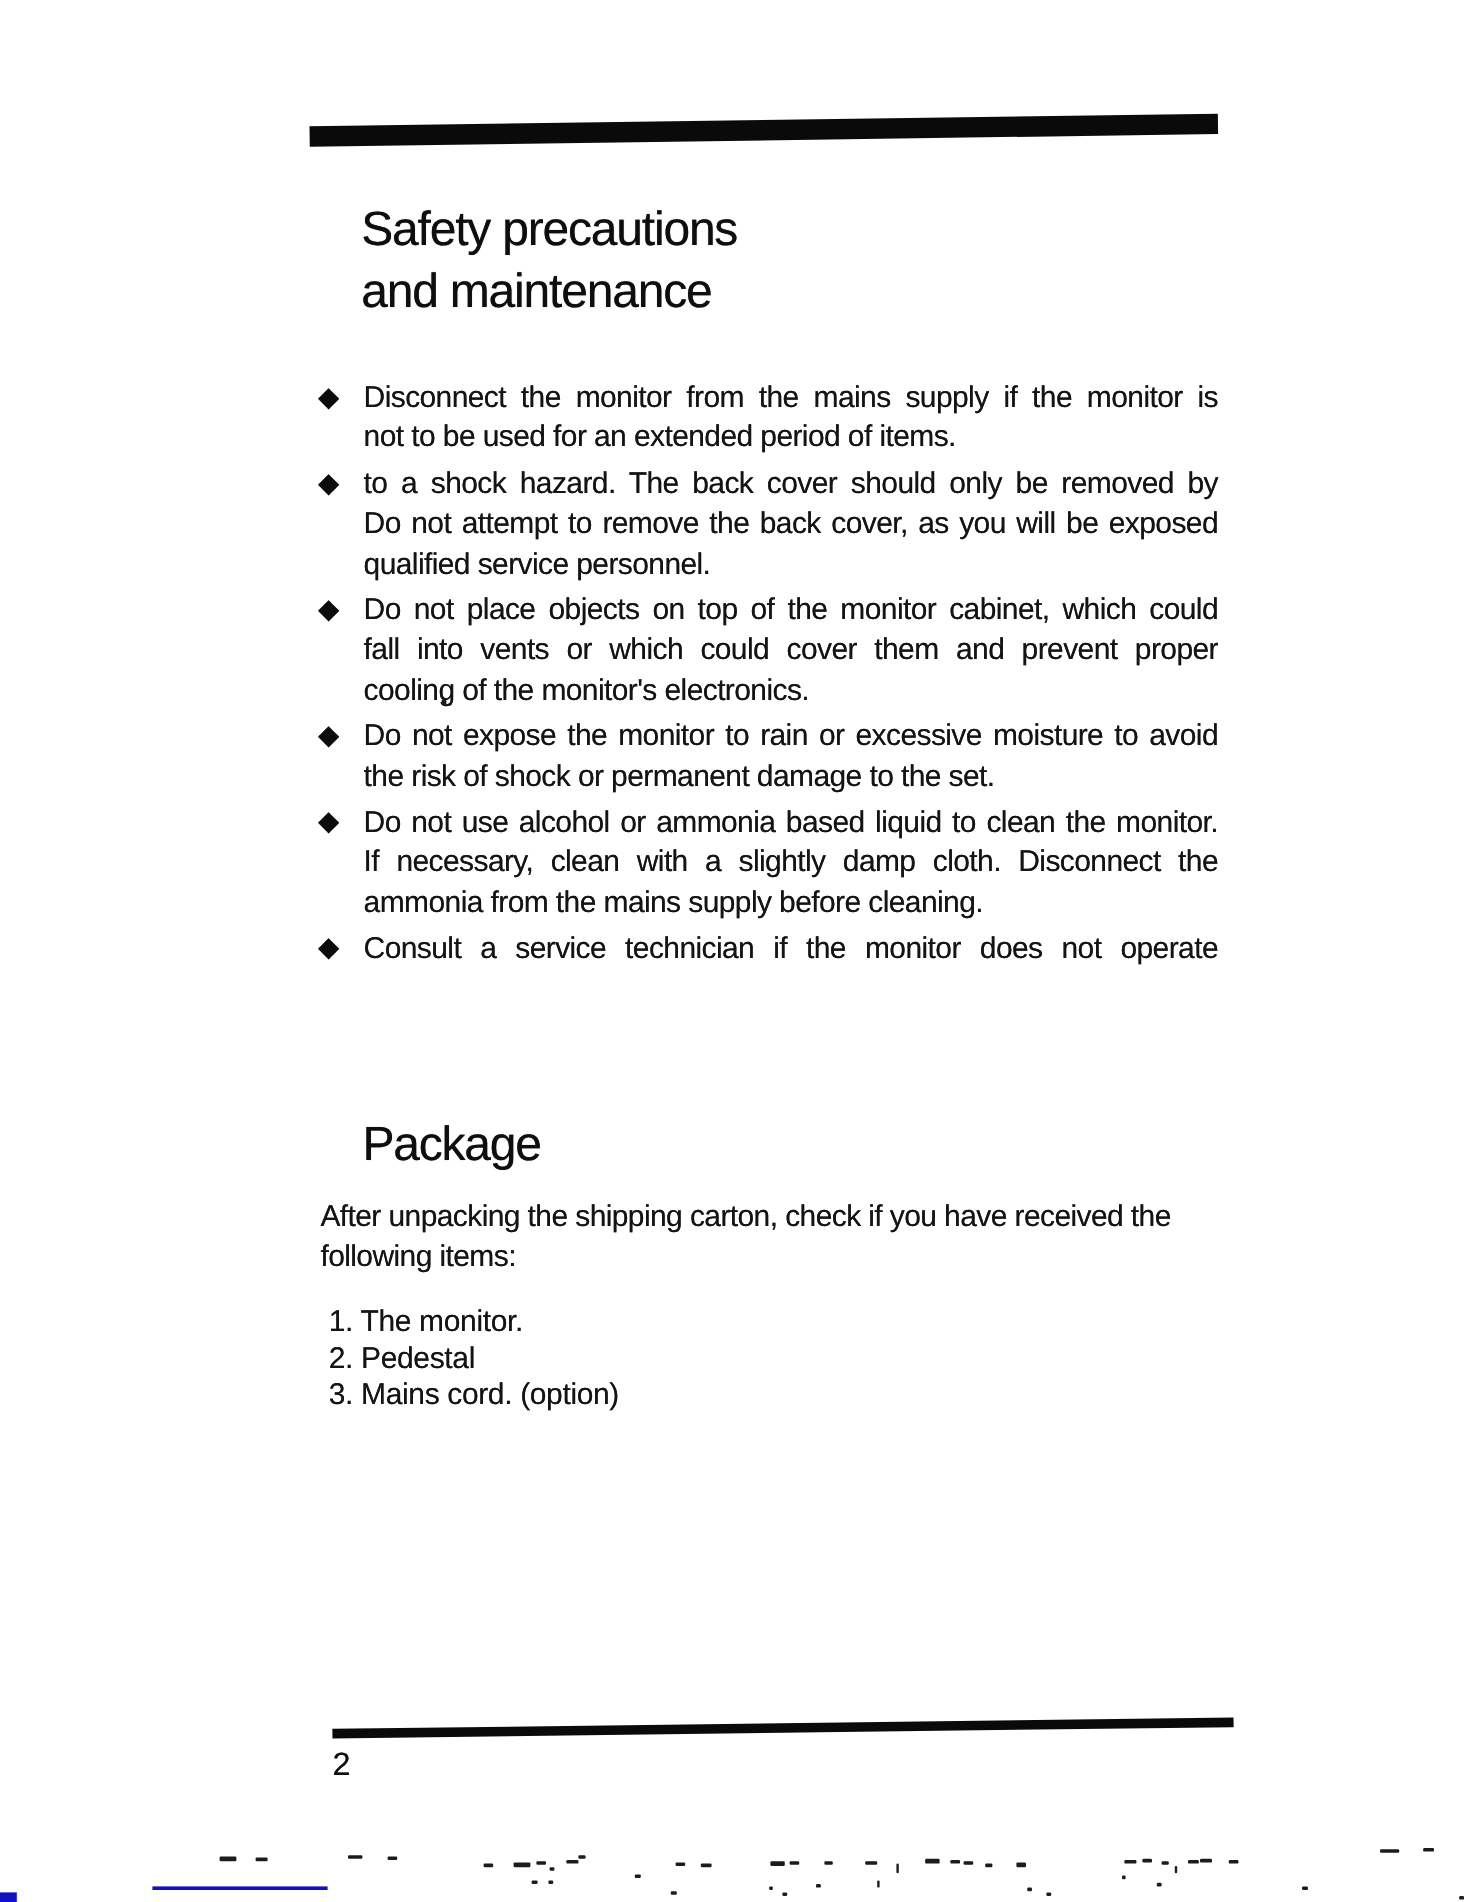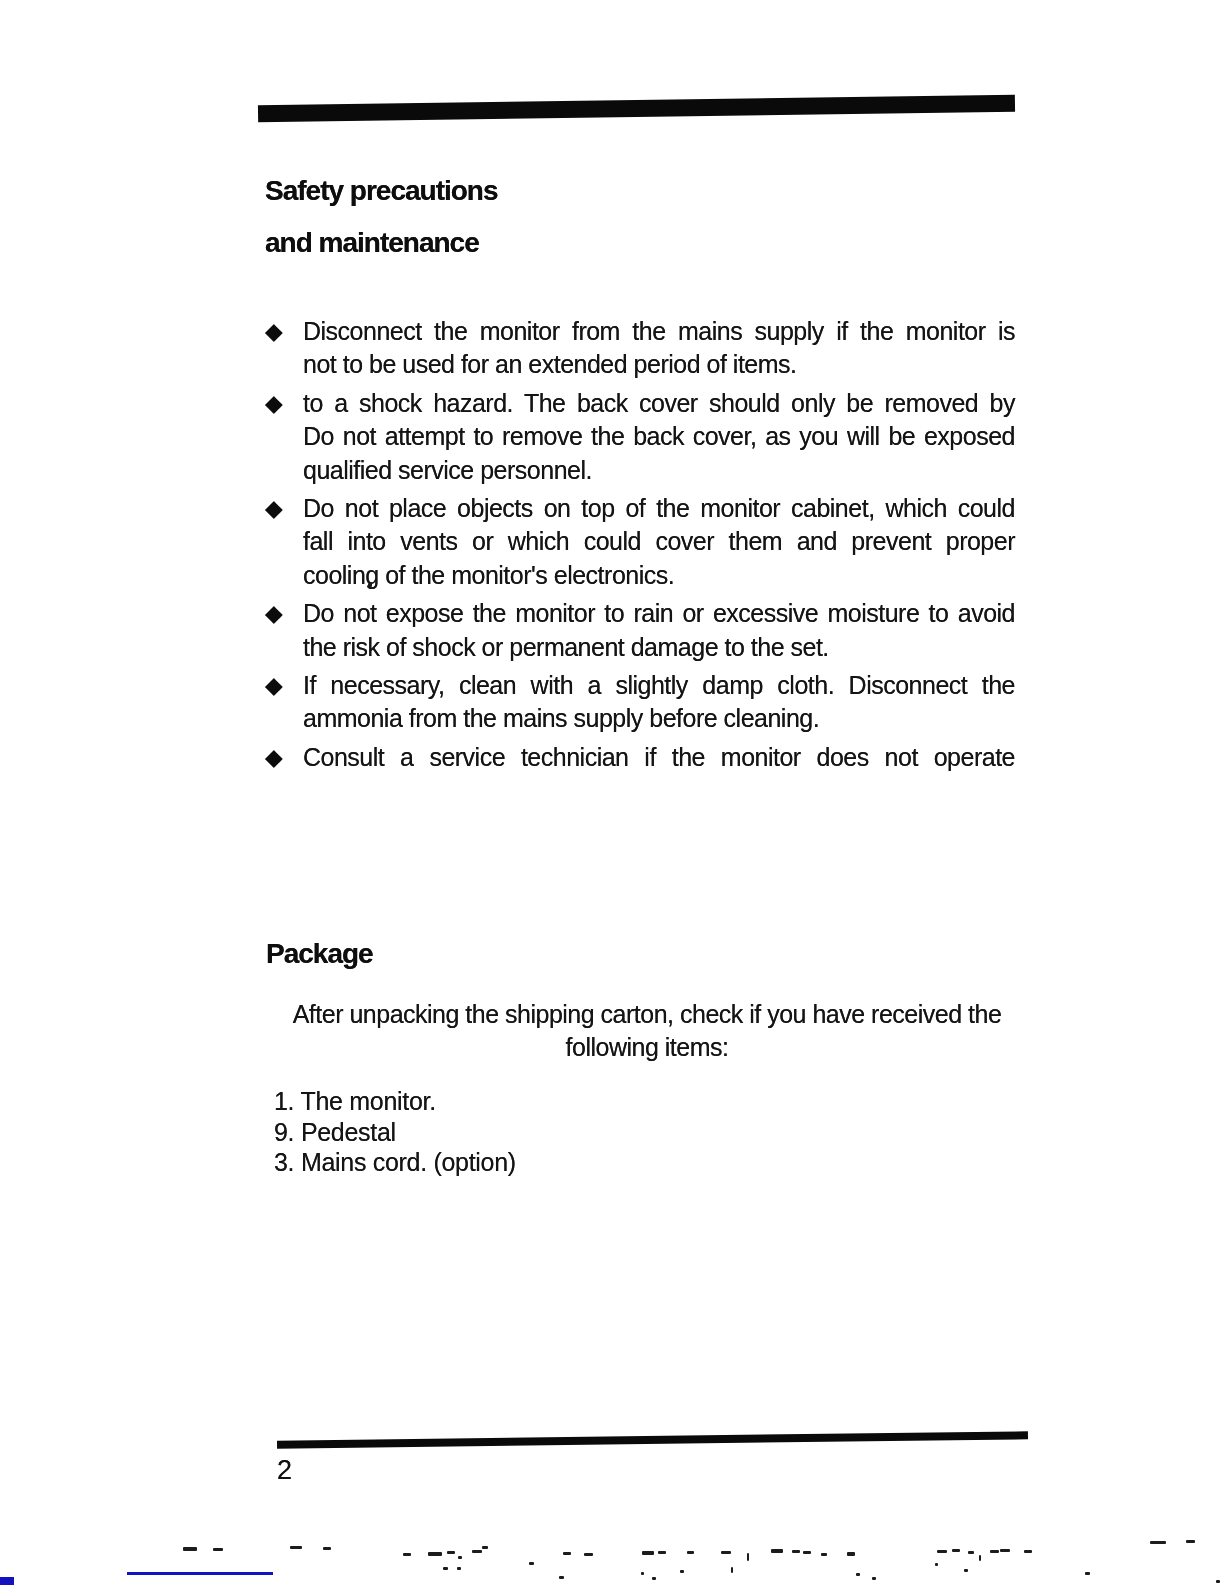--- a/index.html
+++ b/index.html
@@ -27,26 +27,27 @@
     transform: rotate(-0.8deg);
   }
   .rule-bottom {
     left: 277px; top: 1436px;
     width: 751px; height: 8px;
     transform: rotate(-0.72deg);
   }
   
   .h-title {
     position: absolute;
-    font-weight: 700;
-    font-size: 28px;
+    font-weight: 400;
+    font-size: 40px;
     line-height: 52px;
     letter-spacing: -1px;
     color: #0e0e0e;
     text-shadow: 0 0 0.6px rgba(0,0,0,0.8);
+    margin-left: 36px;
   }
   .h-safety { left: 265px; top: 165px; }
   .h-package { left: 266px; top: 928px; }
   
   .bullets {
     position: absolute;
     left: 265px; top: 315px;
     width: 752px;
     list-style: none;
     margin: 0; padding: 0;
@@ -77,21 +78,20 @@
   }
   
   .intro {
     position: absolute;
     left: 267px; top: 998px;
     width: 760px;
     font-size: 25px;
     line-height: 33px;
     letter-spacing: -0.5px;
     text-shadow: 0 0 0.5px rgba(0,0,0,0.7);
-    text-align: center;
   }
   .numbered {
     position: absolute;
     left: 274px; top: 1086px;
     font-size: 25px;
     line-height: 30.5px;
     letter-spacing: -0.3px;
     text-shadow: 0 0 0.5px rgba(0,0,0,0.7);
   }
   .page-number {
@@ -151,20 +151,21 @@
       <li>
         <span class="diamond">◆</span>
         <div class="btext">
           <div class="bline">Do not expose the monitor to rain or excessive moisture to avoid</div>
           <div class="bline last">the risk of shock or permanent damage to the set.</div>
         </div>
       </li>
       <li>
         <span class="diamond">◆</span>
         <div class="btext">
+          <div class="bline">Do not use alcohol or ammonia based liquid to clean the monitor.</div>
           <div class="bline">If necessary, clean with a slightly damp cloth. Disconnect the</div>
           <div class="bline last">ammonia from the mains supply before cleaning.</div>
         </div>
       </li>
       <li>
         <span class="diamond">◆</span>
         <div class="btext">
           <div class="bline">Consult a service technician if the monitor does not operate</div>
         </div>
       </li>
@@ -172,21 +173,21 @@
 
   <div class="h-title h-package">Package</div>
 
   <div class="intro">
     <div>After unpacking the shipping carton, check if you have received the</div>
     <div>following items:</div>
   </div>
 
   <div class="numbered">
     <div>1. The monitor.</div>
-    <div>9. Pedestal</div>
+    <div>2. Pedestal</div>
     <div>3. Mains cord. (option)</div>
   </div>
 
   <div class="rule rule-bottom"></div>
 
   <div class="page-number">2</div>
 
   <div id="artifact-layer">
       <div class="speck" style="left: 183px; top: 1547px; width: 14px; height: 4px; background: rgb(28, 28, 28);"></div>
       <div class="speck" style="left: 213px; top: 1548px; width: 10px; height: 3px; background: rgb(28, 28, 28);"></div>

